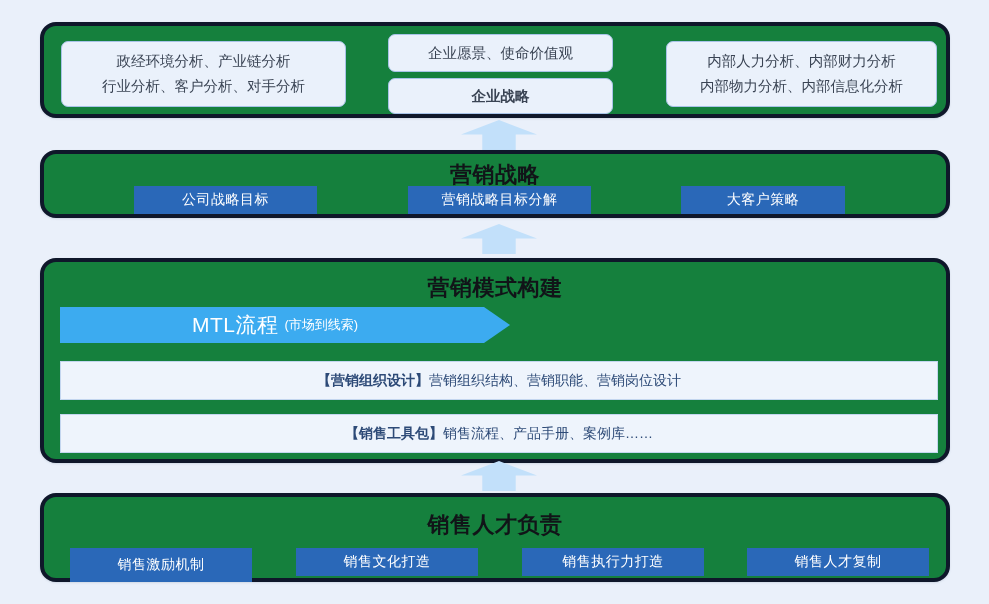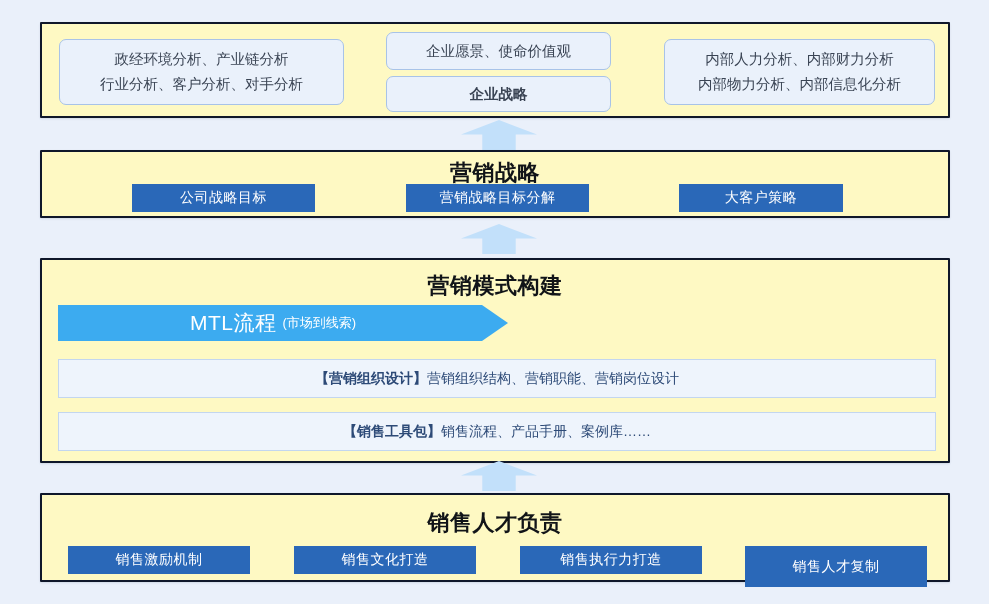--- a/index.html
+++ b/index.html
@@ -14,23 +14,23 @@
   .page {
     position: relative;
     width: 989px;
     height: 604px;
     background: #eaf0fa;
   }
 
   
   .card {
     position: absolute;
-    background: #fef9c3;
-    border: 2px solid #0f172a;
-    border-radius: 1px;
+    background: #15803d;
+    border: 4px solid #0f172a;
+    border-radius: 16px;
     box-shadow: 0 1px 2px rgba(120,135,160,.22);
   }
 
   .section-title {
     position: absolute;
     left: 0;
     right: 0;
     text-align: center;
     font-size: 22px;
     font-weight: bold;
@@ -164,27 +164,27 @@
       <b>【销售工具包】</b>
       <span>销售流程、产品手册、案例库……</span>
     </div>
   </div>
 
   <div class="up-arrow" style="left:461px; top:461px; width:76px; height:30px;"></div>
 
   <div class="card" style="left:40px; top:493px; width:910px; height:89px;">
     <div class="section-title" style="top:13px;">销售人才负责</div>
 
-    <div class="btn" style="left:26px; top:51px; width:182px; height:28px;">
+    <div class="btn" style="left:26px; top:51px; width:182px; height:34px;">
       <span>销售激励机制</span>
     </div>
     <div class="btn" style="left:252px; top:51px; width:182px; height:28px;">
       <span>销售文化打造</span>
     </div>
     <div class="btn" style="left:478px; top:51px; width:182px; height:28px;">
       <span>销售执行力打造</span>
     </div>
-    <div class="btn" style="left:703px; top:51px; width:182px; height:41px;">
+    <div class="btn" style="left:703px; top:51px; width:182px; height:28px;">
       <span>销售人才复制</span>
     </div>
   </div>
 
 </div>
 
 </body></html>

